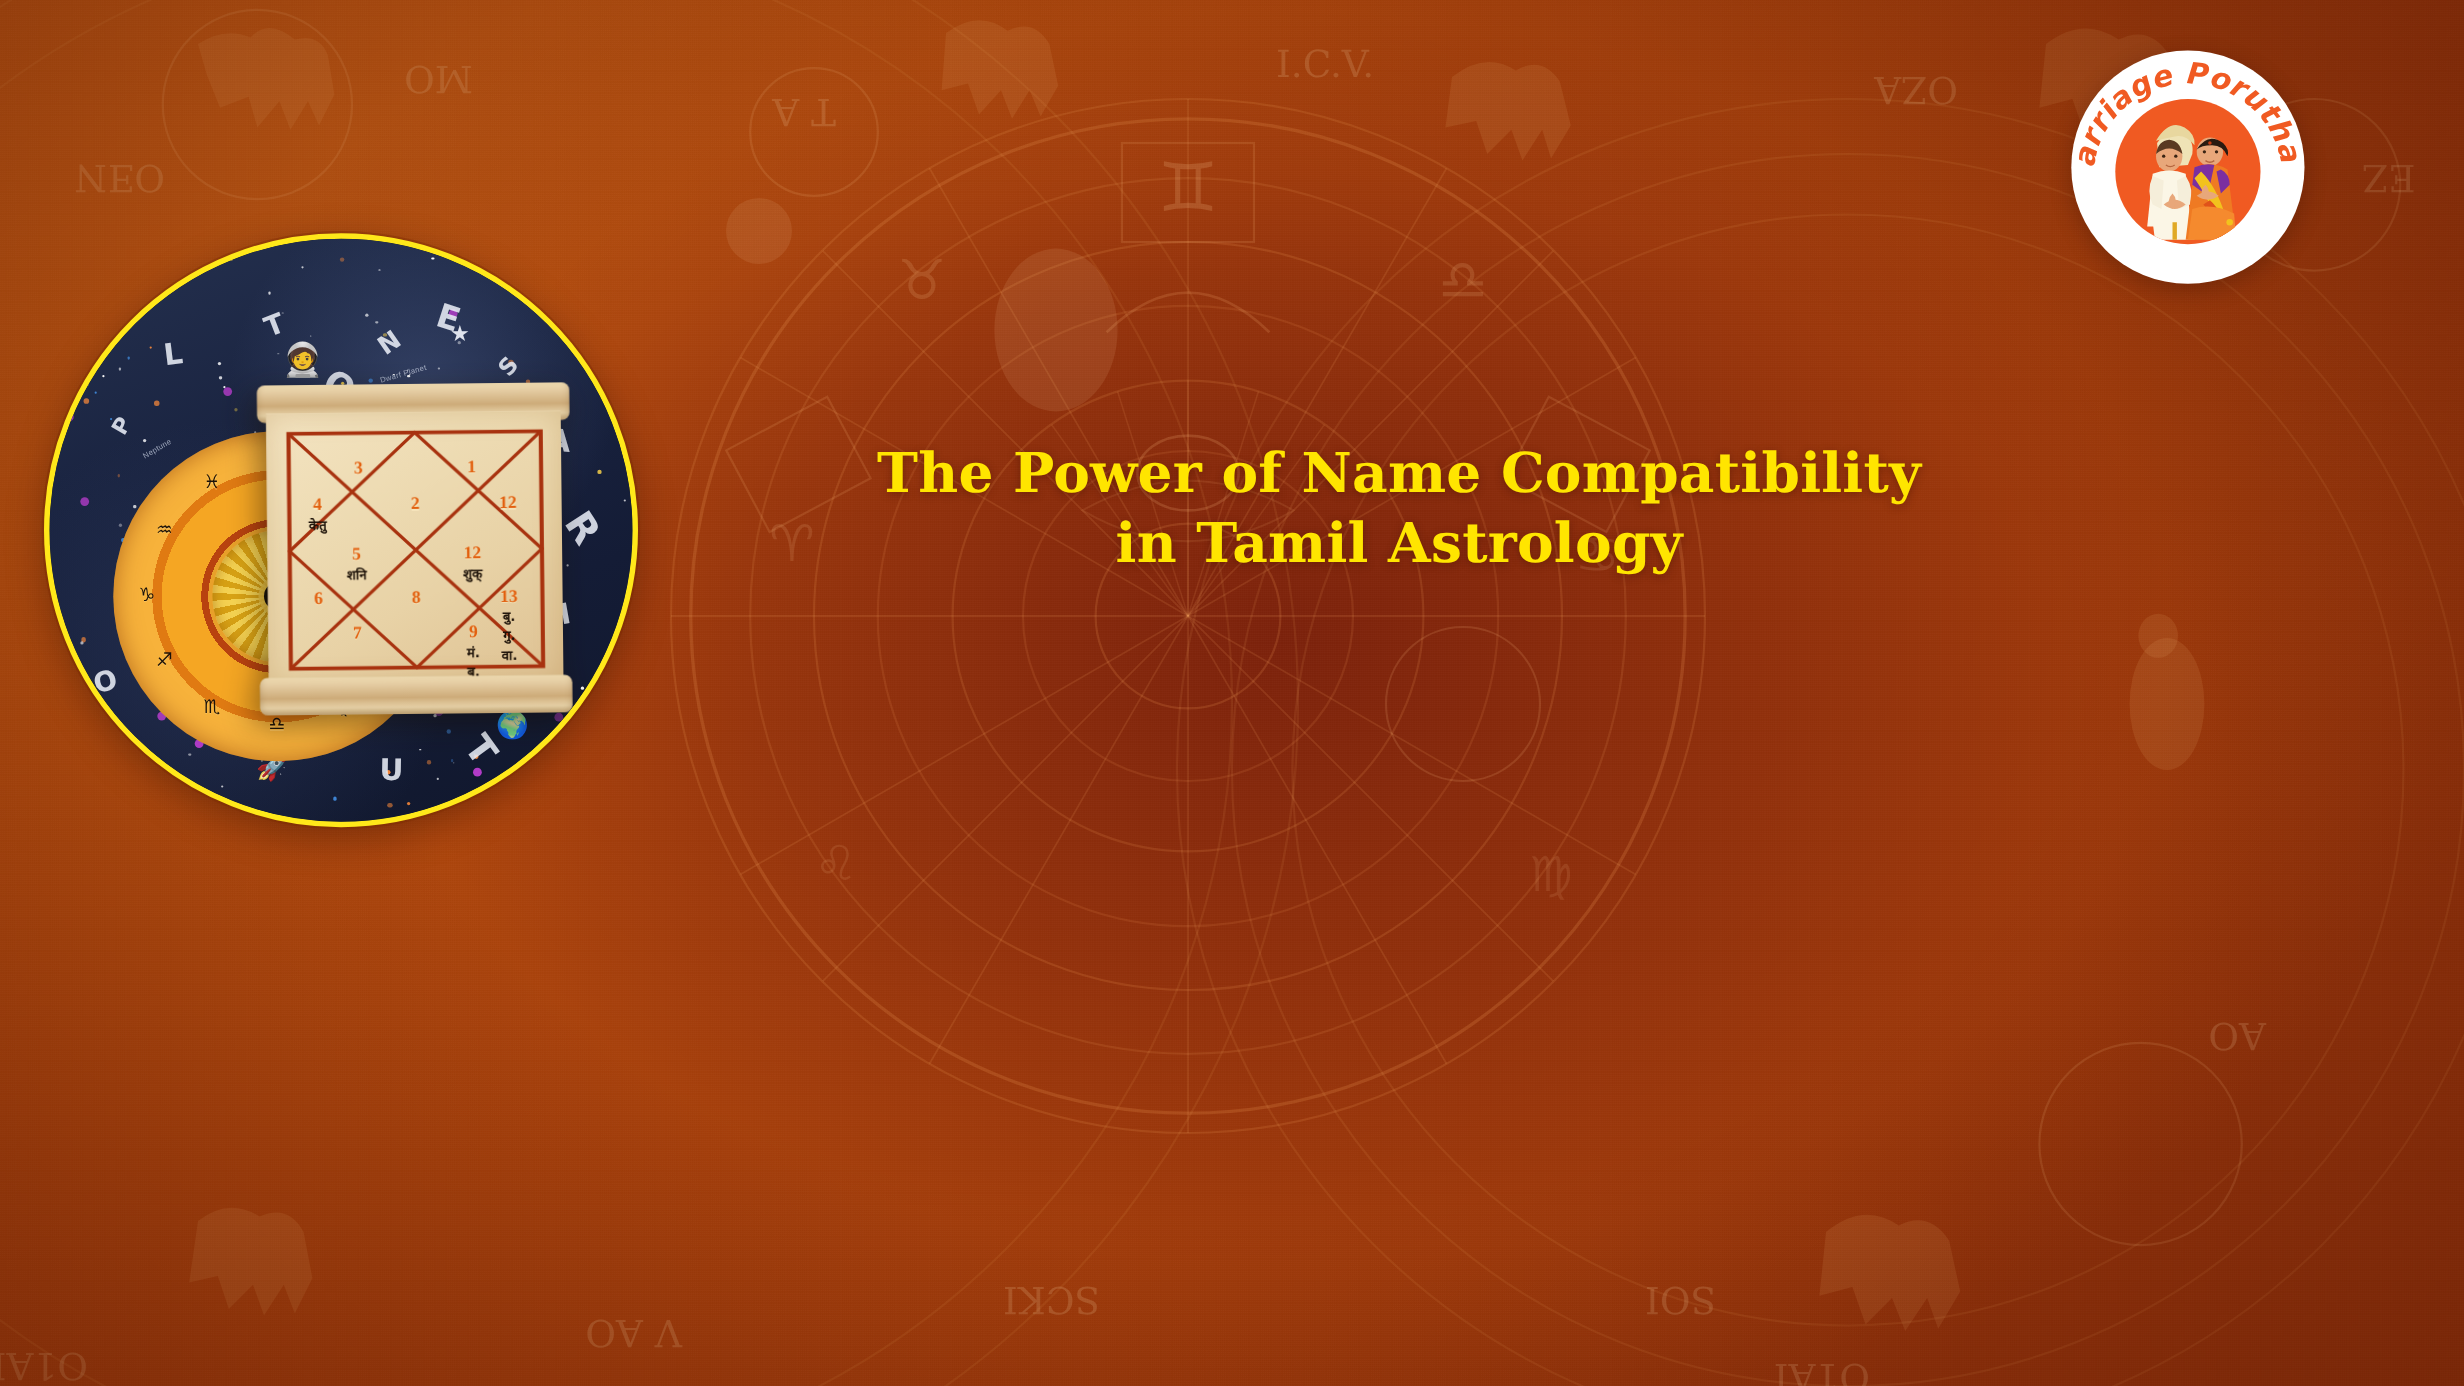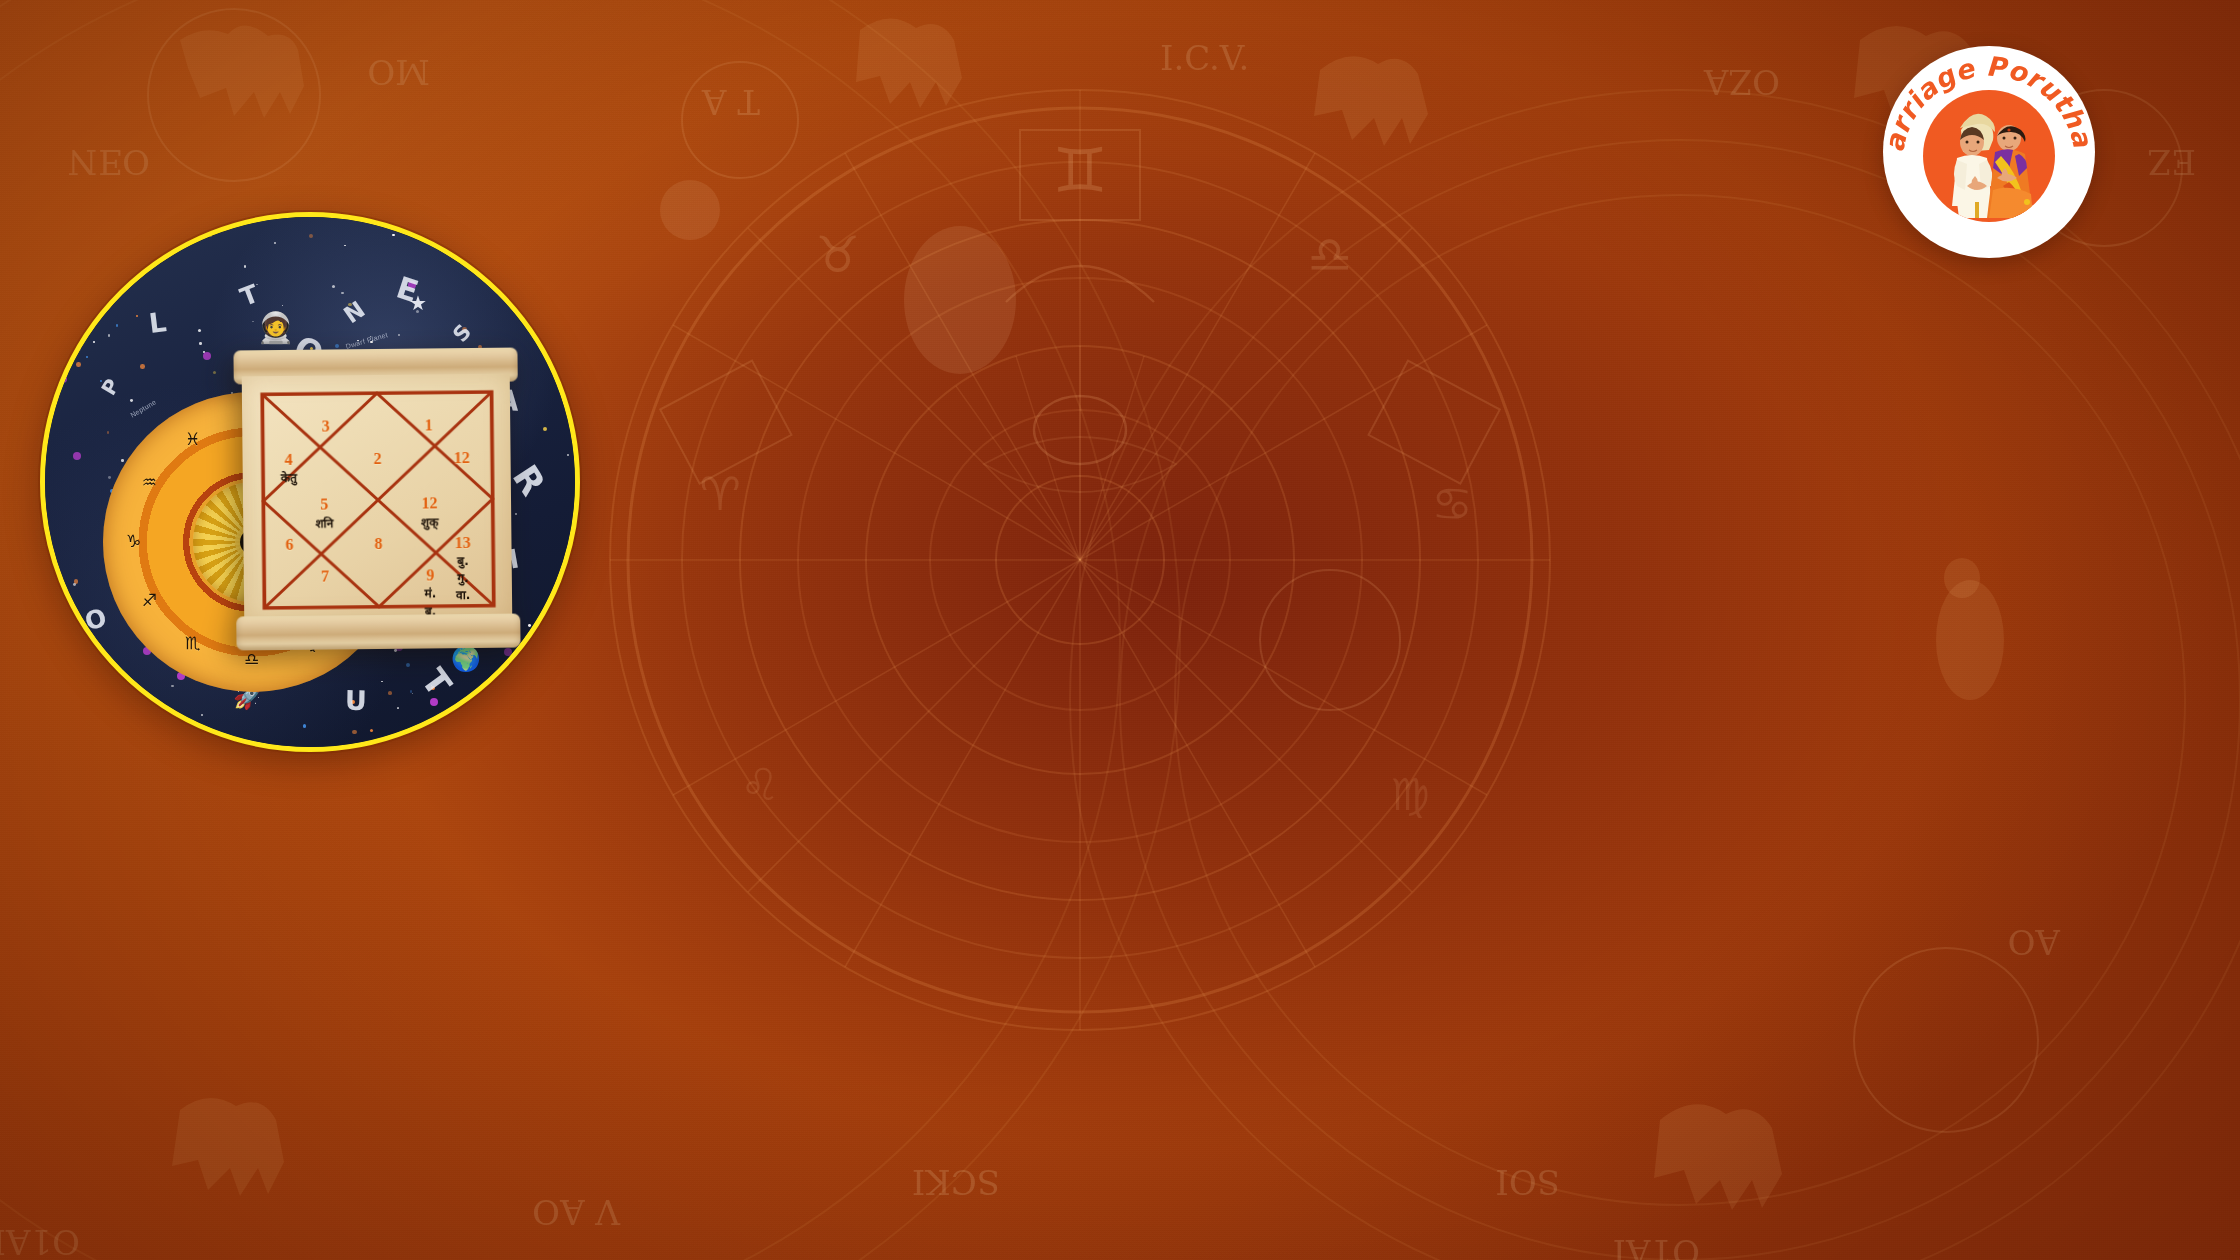--- a/index.html
+++ b/index.html
@@ -545,20 +545,24 @@
             <div class="knum" style="left: 72%; top: 52%;">12</div>
             <div class="kdev" style="left: 72%; top: 60%;">शुक्</div>
             <div class="knum" style="left: 86%; top: 31%;">12</div>
           </div>
       </div>
       <div class="roll bot"></div>
     </div>
   </div>
 
   <div class="headings">
+    <p class="h-sub">
+      <span>The Power of Name Compatibility</span><br>
+      <span>in Tamil Astrology</span>
+    </p>
   </div>
 
   <div class="logo">
     <div class="ring-text">
       <svg viewBox="0 0 212 212" aria-hidden="true">
         <defs>
           <path id="logoArc" d="M 20,116 A 86,86 0 1 1 192,116" fill="none"></path>
         </defs>
         <text font-family="DejaVu Sans, sans-serif" font-size="27" font-weight="bold" font-style="italic" fill="#f05a22" letter-spacing="0.5">
           <textPath href="#logoArc" startOffset="50%" text-anchor="middle" id="logoTextPath">Marriage Porutham</textPath>

